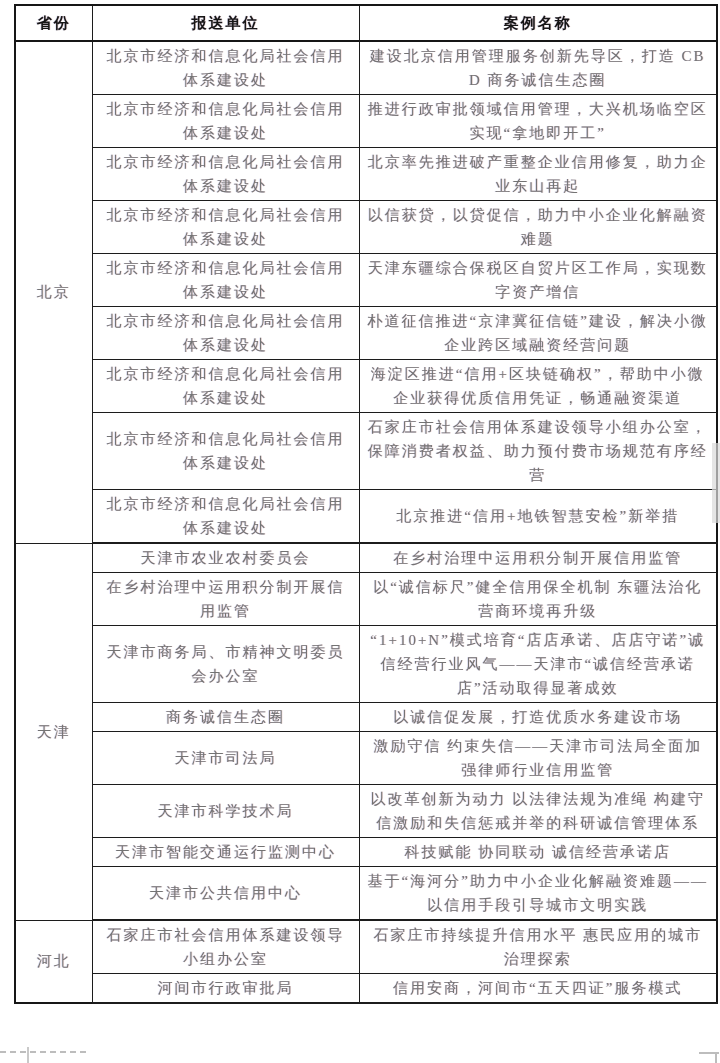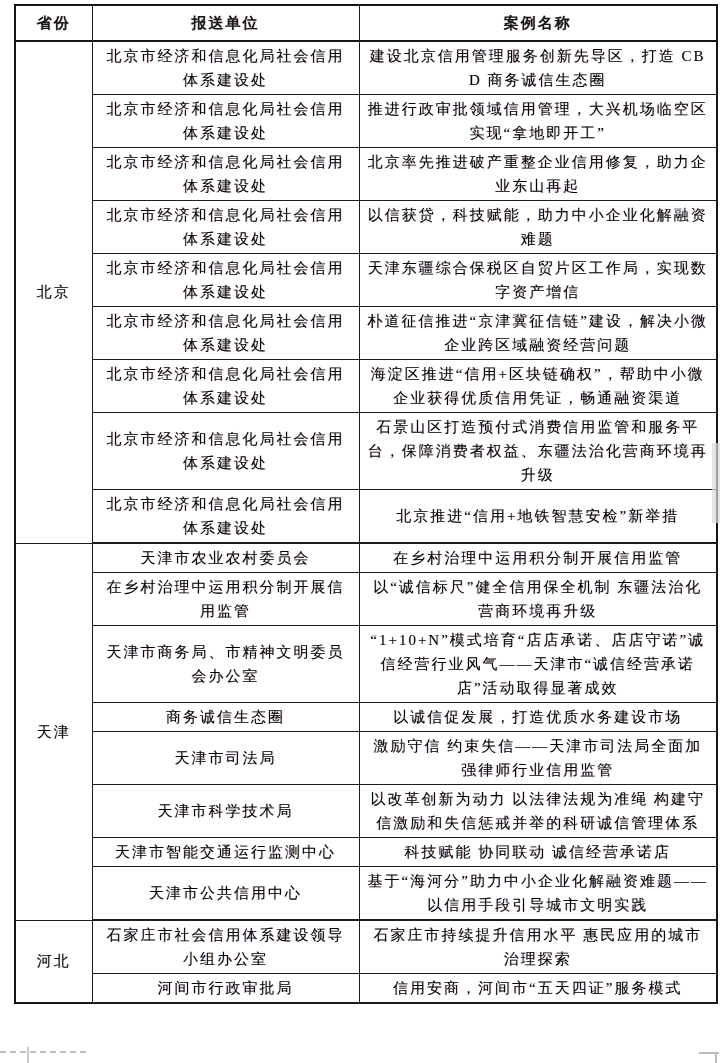--- a/index.html
+++ b/index.html
@@ -19,21 +19,21 @@
   .doc-table col.c-province { width: 77px; }
   .doc-table col.c-unit     { width: 267px; }
   .doc-table col.c-case     { width: 358px; }
   .doc-table th, .doc-table td {
     border: 1px solid #1c1c1c;
     text-align: center;
     vertical-align: middle;
     font-size: 15px;
     line-height: 24px;
     letter-spacing: 2px;
-    color: #000000;
+    color: #737373;
     padding: 2px 6px;
     text-shadow: 0.7px 0 0 rgba(190,70,70,0.18), -0.7px 0 0 rgba(70,70,190,0.18);
     word-break: break-all;
   }
   .doc-table { border: 2px solid #161616; }
   .doc-table thead th {
     font-weight: bold;
     color: #161616;
     height: 30px;
     border-bottom: 2px solid #161616;
@@ -74,37 +74,37 @@
       <tr>
         <td>北京市经济和信息化局社会信用体系建设处</td>
         <td>推进行政审批领域信用管理，大兴机场临空区实现“拿地即开工”</td>
       </tr>
       <tr>
         <td>北京市经济和信息化局社会信用体系建设处</td>
         <td>北京率先推进破产重整企业信用修复，助力企业东山再起</td>
       </tr>
       <tr>
         <td>北京市经济和信息化局社会信用体系建设处</td>
-        <td>以信获贷，科技赋能，助力中小企业化解融资难题</td>
+        <td>以信获贷，以贷促信，助力中小企业化解融资难题</td>
       </tr>
       <tr>
         <td>北京市经济和信息化局社会信用体系建设处</td>
         <td>天津东疆综合保税区自贸片区工作局，实现数字资产增信</td>
       </tr>
       <tr>
         <td>北京市经济和信息化局社会信用体系建设处</td>
         <td>朴道征信推进“京津冀征信链”建设，解决小微企业跨区域融资经营问题</td>
       </tr>
       <tr>
         <td>北京市经济和信息化局社会信用体系建设处</td>
         <td>海淀区推进“信用+区块链确权”，帮助中小微企业获得优质信用凭证，畅通融资渠道</td>
       </tr>
       <tr>
         <td>北京市经济和信息化局社会信用体系建设处</td>
-        <td>石景山区打造预付式消费信用监管和服务平台，保障消费者权益、东疆法治化营商环境再升级</td>
+        <td>石家庄市社会信用体系建设领导小组办公室，保障消费者权益、助力预付费市场规范有序经营</td>
       </tr>
       <tr class="section-end">
         <td>北京市经济和信息化局社会信用体系建设处</td>
         <td>北京推进“信用+地铁智慧安检”新举措</td>
       </tr>
       <tr>
         <td class="province-cell" rowspan="8">天津</td>
         <td>天津市农业农村委员会</td>
         <td>在乡村治理中运用积分制开展信用监管</td>
       </tr>

